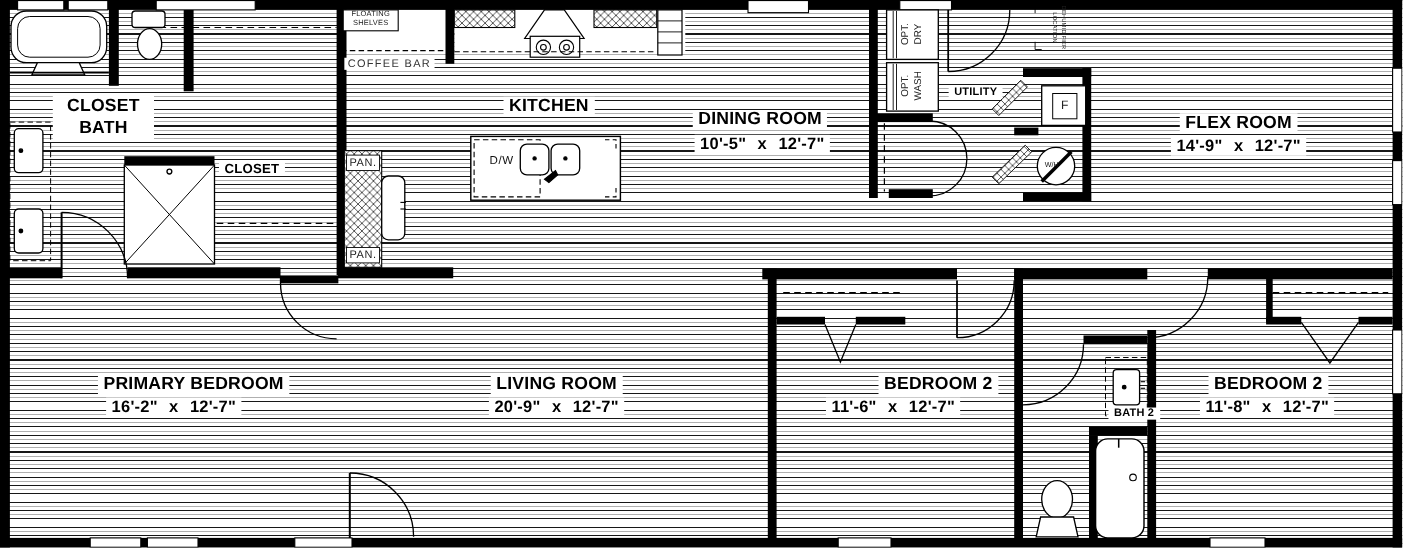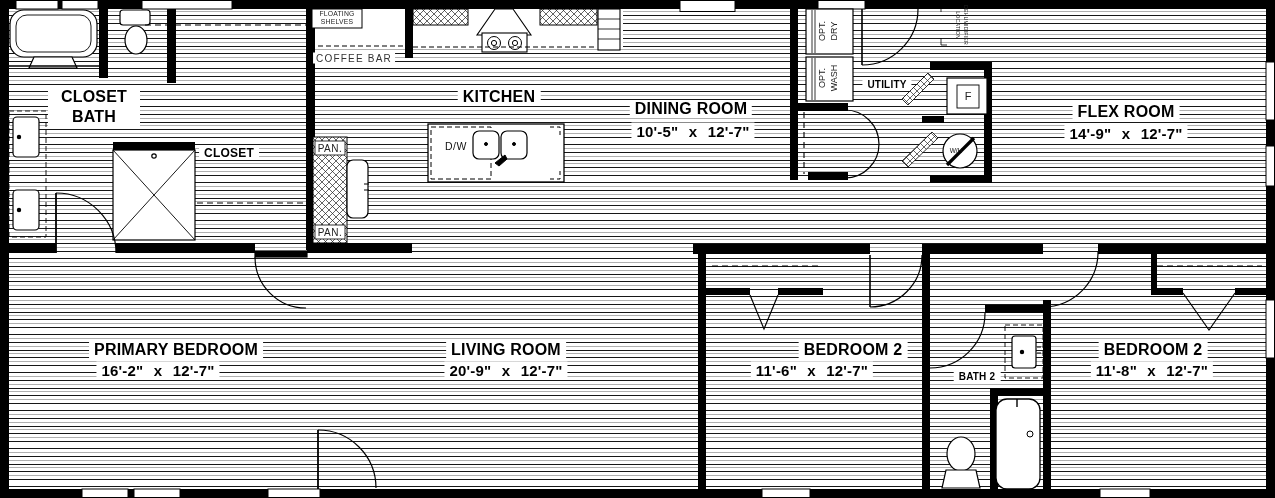--- a/index.html
+++ b/index.html
@@ -223,21 +223,21 @@
   <div class="lb dims" style="left:693px; top:131px;">10'-5" x 12'-7"</div>
   <div class="lb name ut" style="left:887px; top:84px;">UTILITY</div>
   <div class="lb name" style="left:1126px; top:112px;">FLEX ROOM</div>
   <div class="lb dims" style="left:1126px; top:133px;">14'-9" x 12'-7"</div>
   <div class="lb name" style="left:176px; top:350px;">PRIMARY BEDROOM</div>
   <div class="lb dims" style="left:158px; top:370px;">16'-2" x 12'-7"</div>
   <div class="lb name" style="left:506px; top:350px;">LIVING ROOM</div>
   <div class="lb dims" style="left:506px; top:370px;">20'-9" x 12'-7"</div>
   <div class="lb name" style="left:812px; top:350px;margin-left:41px;">BEDROOM 2</div>
   <div class="lb dims" style="left:812px; top:370px;">11'-6" x 12'-7"</div>
-  <div class="lb name ut" style="left:977px; top:376px;">BATH 2</div>
+  <div class="lb name ut" style="left:1031px; top:376px;">BATH 2</div>
   <div class="lb name" style="left:1153px; top:350px;">BEDROOM 2</div>
   <div class="lb dims" style="left:1152px; top:370px;">11'-8" x 12'-7"</div>
 
   <div class="lb sm shelves" style="left:337px; top:14px;  background:transparent;">FLOATING</div>
   <div class="lb sm shelves" style="left:337px; top:22px;  background:transparent;">SHELVES</div>
   <div class="lb sm coffee" style="left:354px; top:58px;">COFFEE BAR</div>
   <div class="lb sm pan" style="left:330px; top:148px; background:transparent;">PAN.</div>
   <div class="lb sm pan" style="left:330px; top:232px; background:transparent;">PAN.</div>
   <div class="lb sm dw" style="left:456px; top:146px; background:transparent;">D/W</div>
   <div class="lb sm appl" style="left:823px; top:31px; background:transparent;">OPT.</div>

